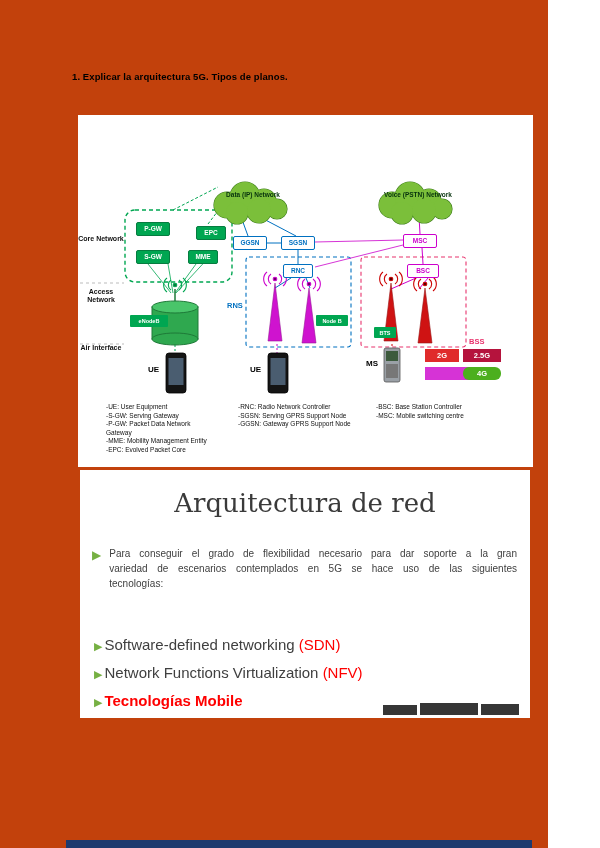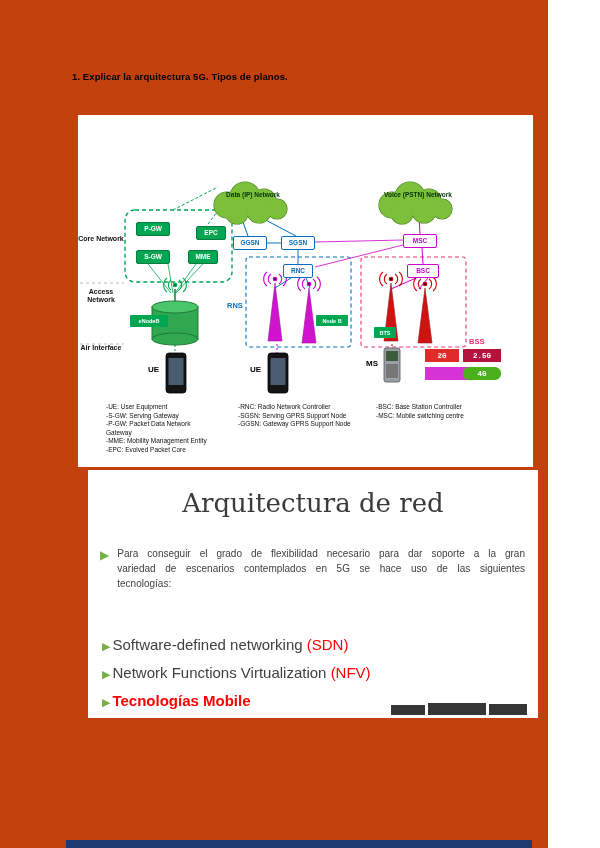--- a/index.html
+++ b/index.html
@@ -26,26 +26,26 @@
          background:#00a651; color:#fff; font-size:5.5px; font-weight:bold; border-radius:1px; }
 
   .cloud-text { position:absolute; width:72px; text-align:center; font-size:6.5px; font-weight:bold;
                 color:#06320d; line-height:1.15; }
   .side-label { position:absolute; left:0; width:46px; text-align:center; font-size:7px; font-weight:bold;
                 color:#111; line-height:1.15; }
   .zone-label { position:absolute; font-size:7.5px; font-weight:bold; }
   .dev-label  { position:absolute; font-size:8px; font-weight:bold; color:#000; }
 
   .legend-cell { position:absolute; display:flex; align-items:center; justify-content:center;
-                 color:#fff; font-size:7.5px; font-weight:bold;font-family:Liberation Mono, monospace; }
+                 color:#fff; font-size:7.5px; font-weight:bold; }
 
   .gloss { position:absolute; font-size:6.5px; color:#101010; line-height:1.32; }
 
   
-  .slide2 { position:absolute; left:88px; top:470px; width:450px; height:248px; background:#fff; }
+  .slide2 { position:absolute; left:80px; top:470px; width:450px; height:248px; background:#fff; }
   .slide2-title { position:absolute; left:0; top:18px; width:100%; text-align:center;
                   font-family:"DejaVu Serif","Liberation Serif",serif; font-size:26px; color:#3a3a3a; }
   .intro-row { position:absolute; left:12px; top:76px; width:425px; display:flex; }
   .arrow { color:#76b043; font-size:12px; line-height:1.6; margin-right:8px; flex:0 0 auto; }
   .intro-text { flex:1; font-size:10px; color:#404040; line-height:1.5; text-align:justify;
                 word-spacing:4.5px; }
   .sub-bullet { position:absolute; left:14px; display:flex; align-items:baseline; }
   .sub-bullet .arrow { font-size:11px; margin-right:2px; line-height:1.3; }
   .sub-text { font-size:15px; color:#3f3f3f; }
   .accent-red { color:#fe0000; }

